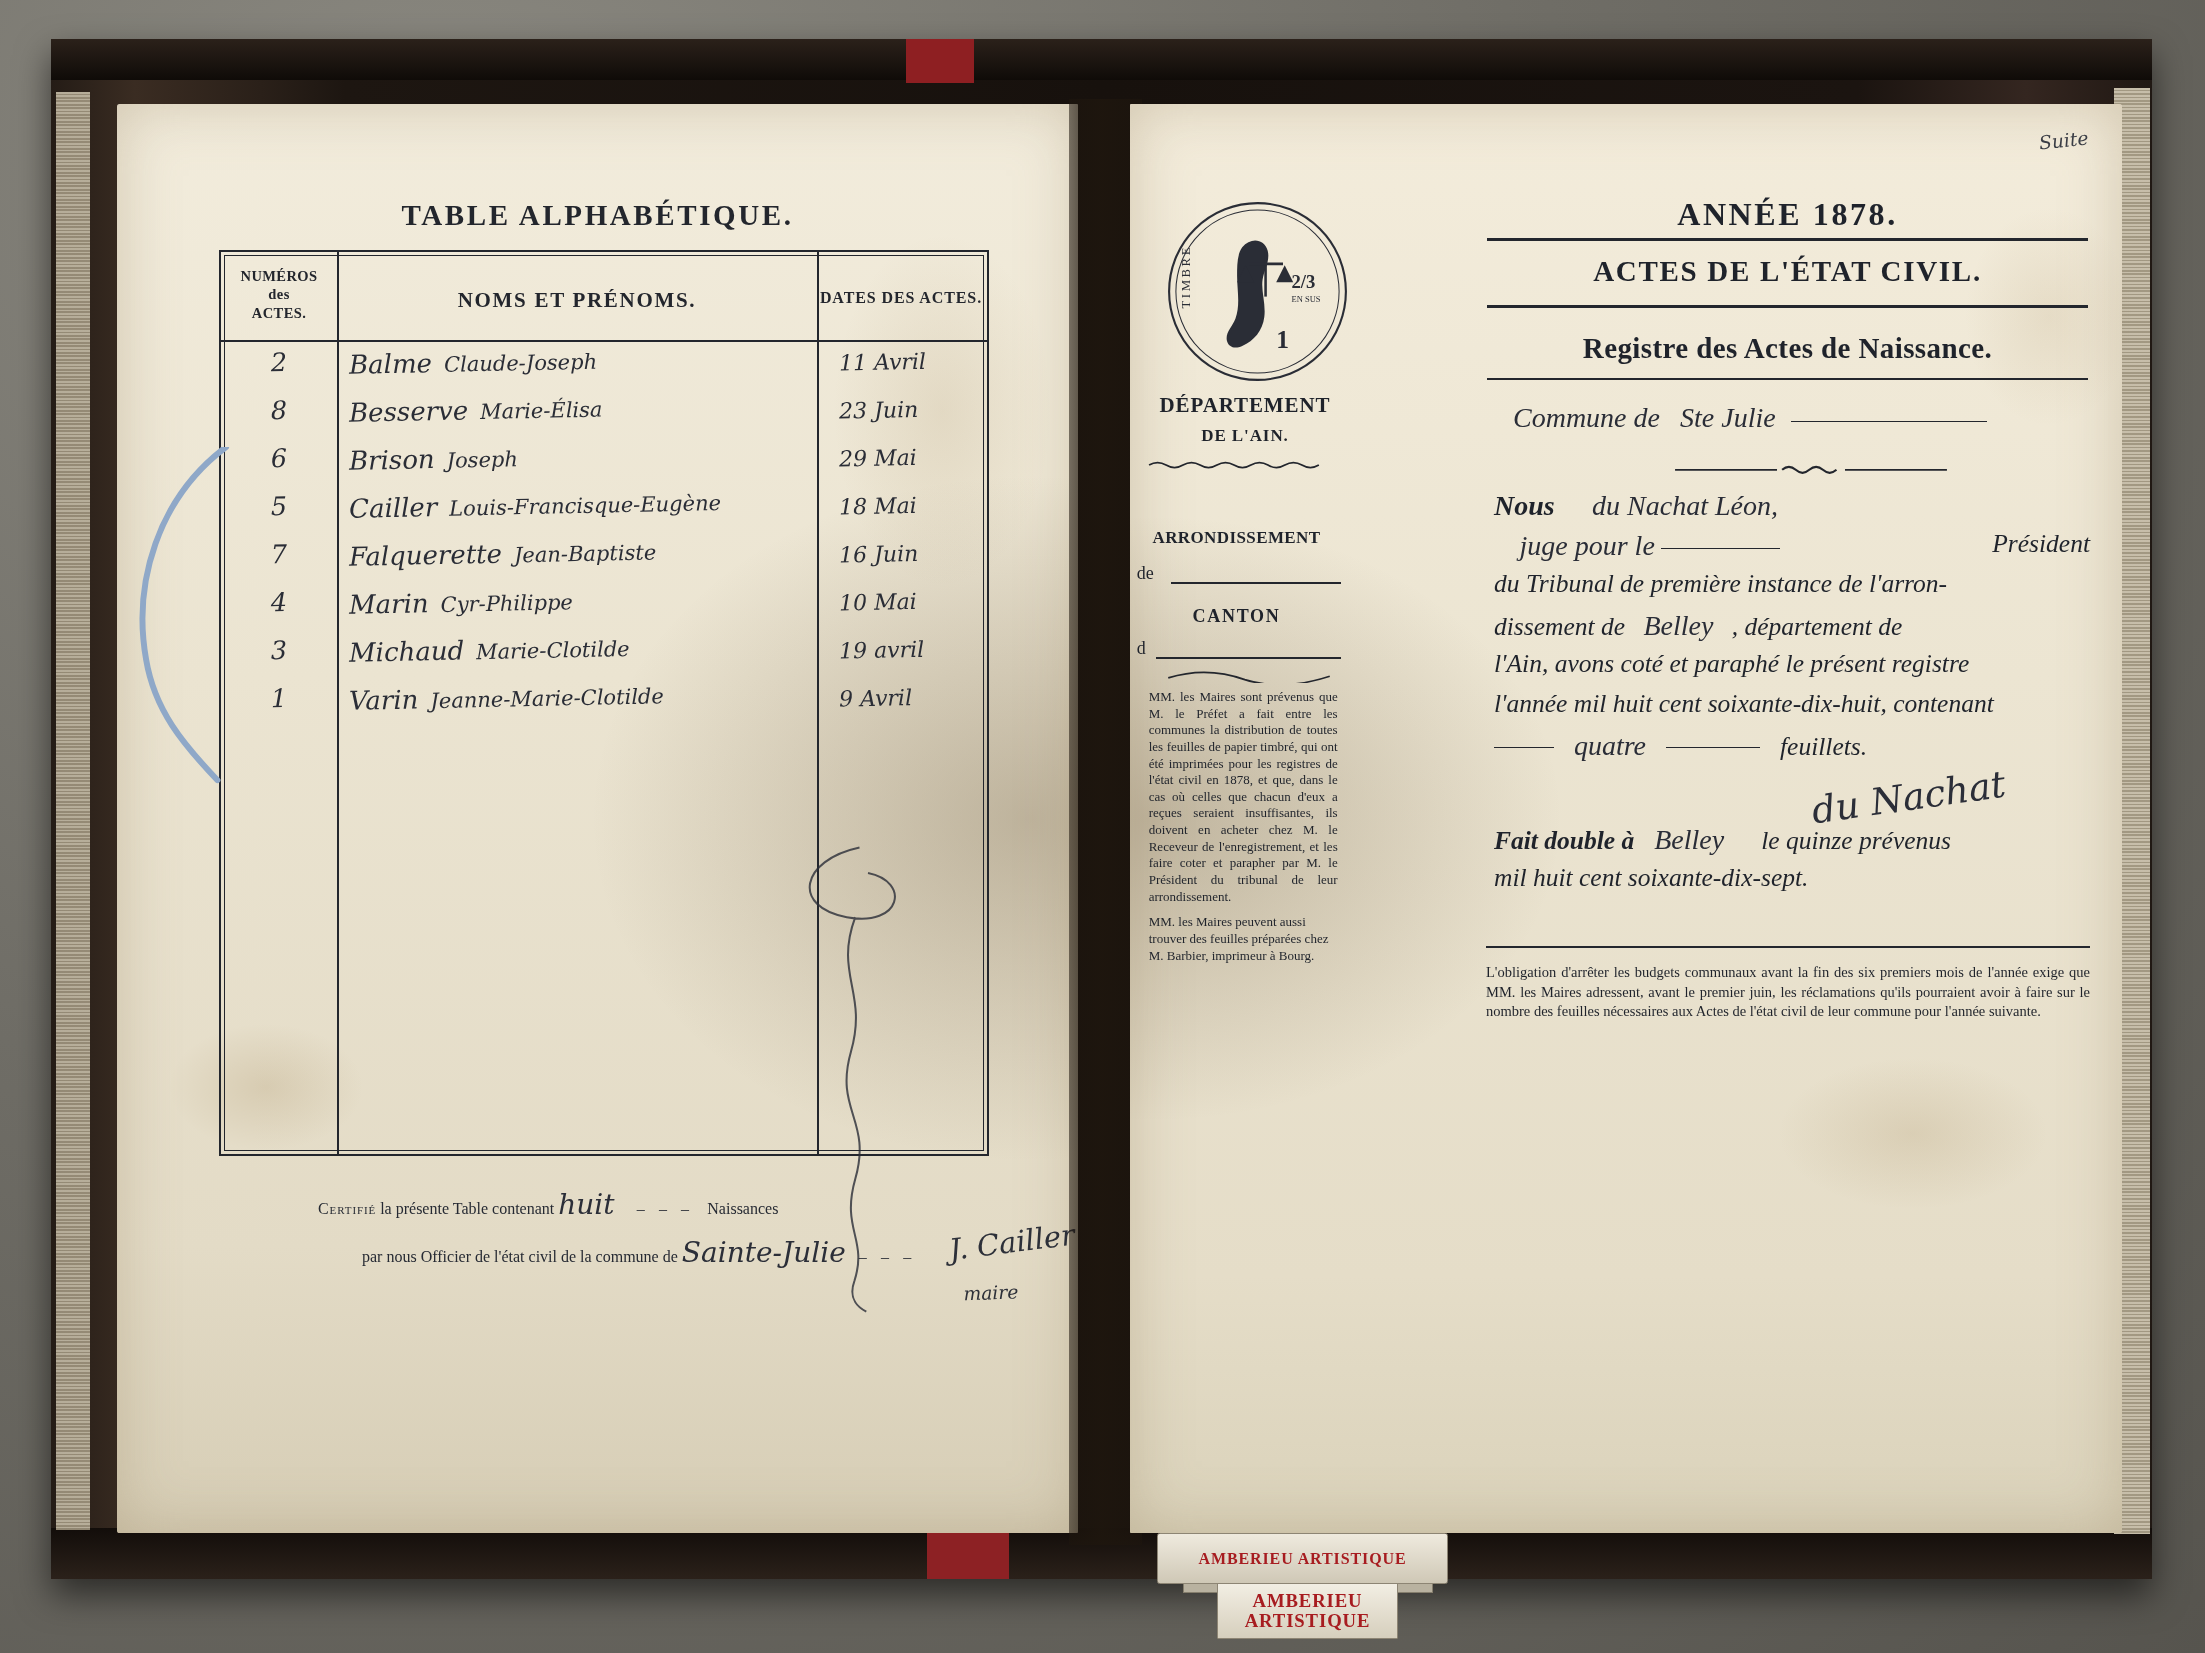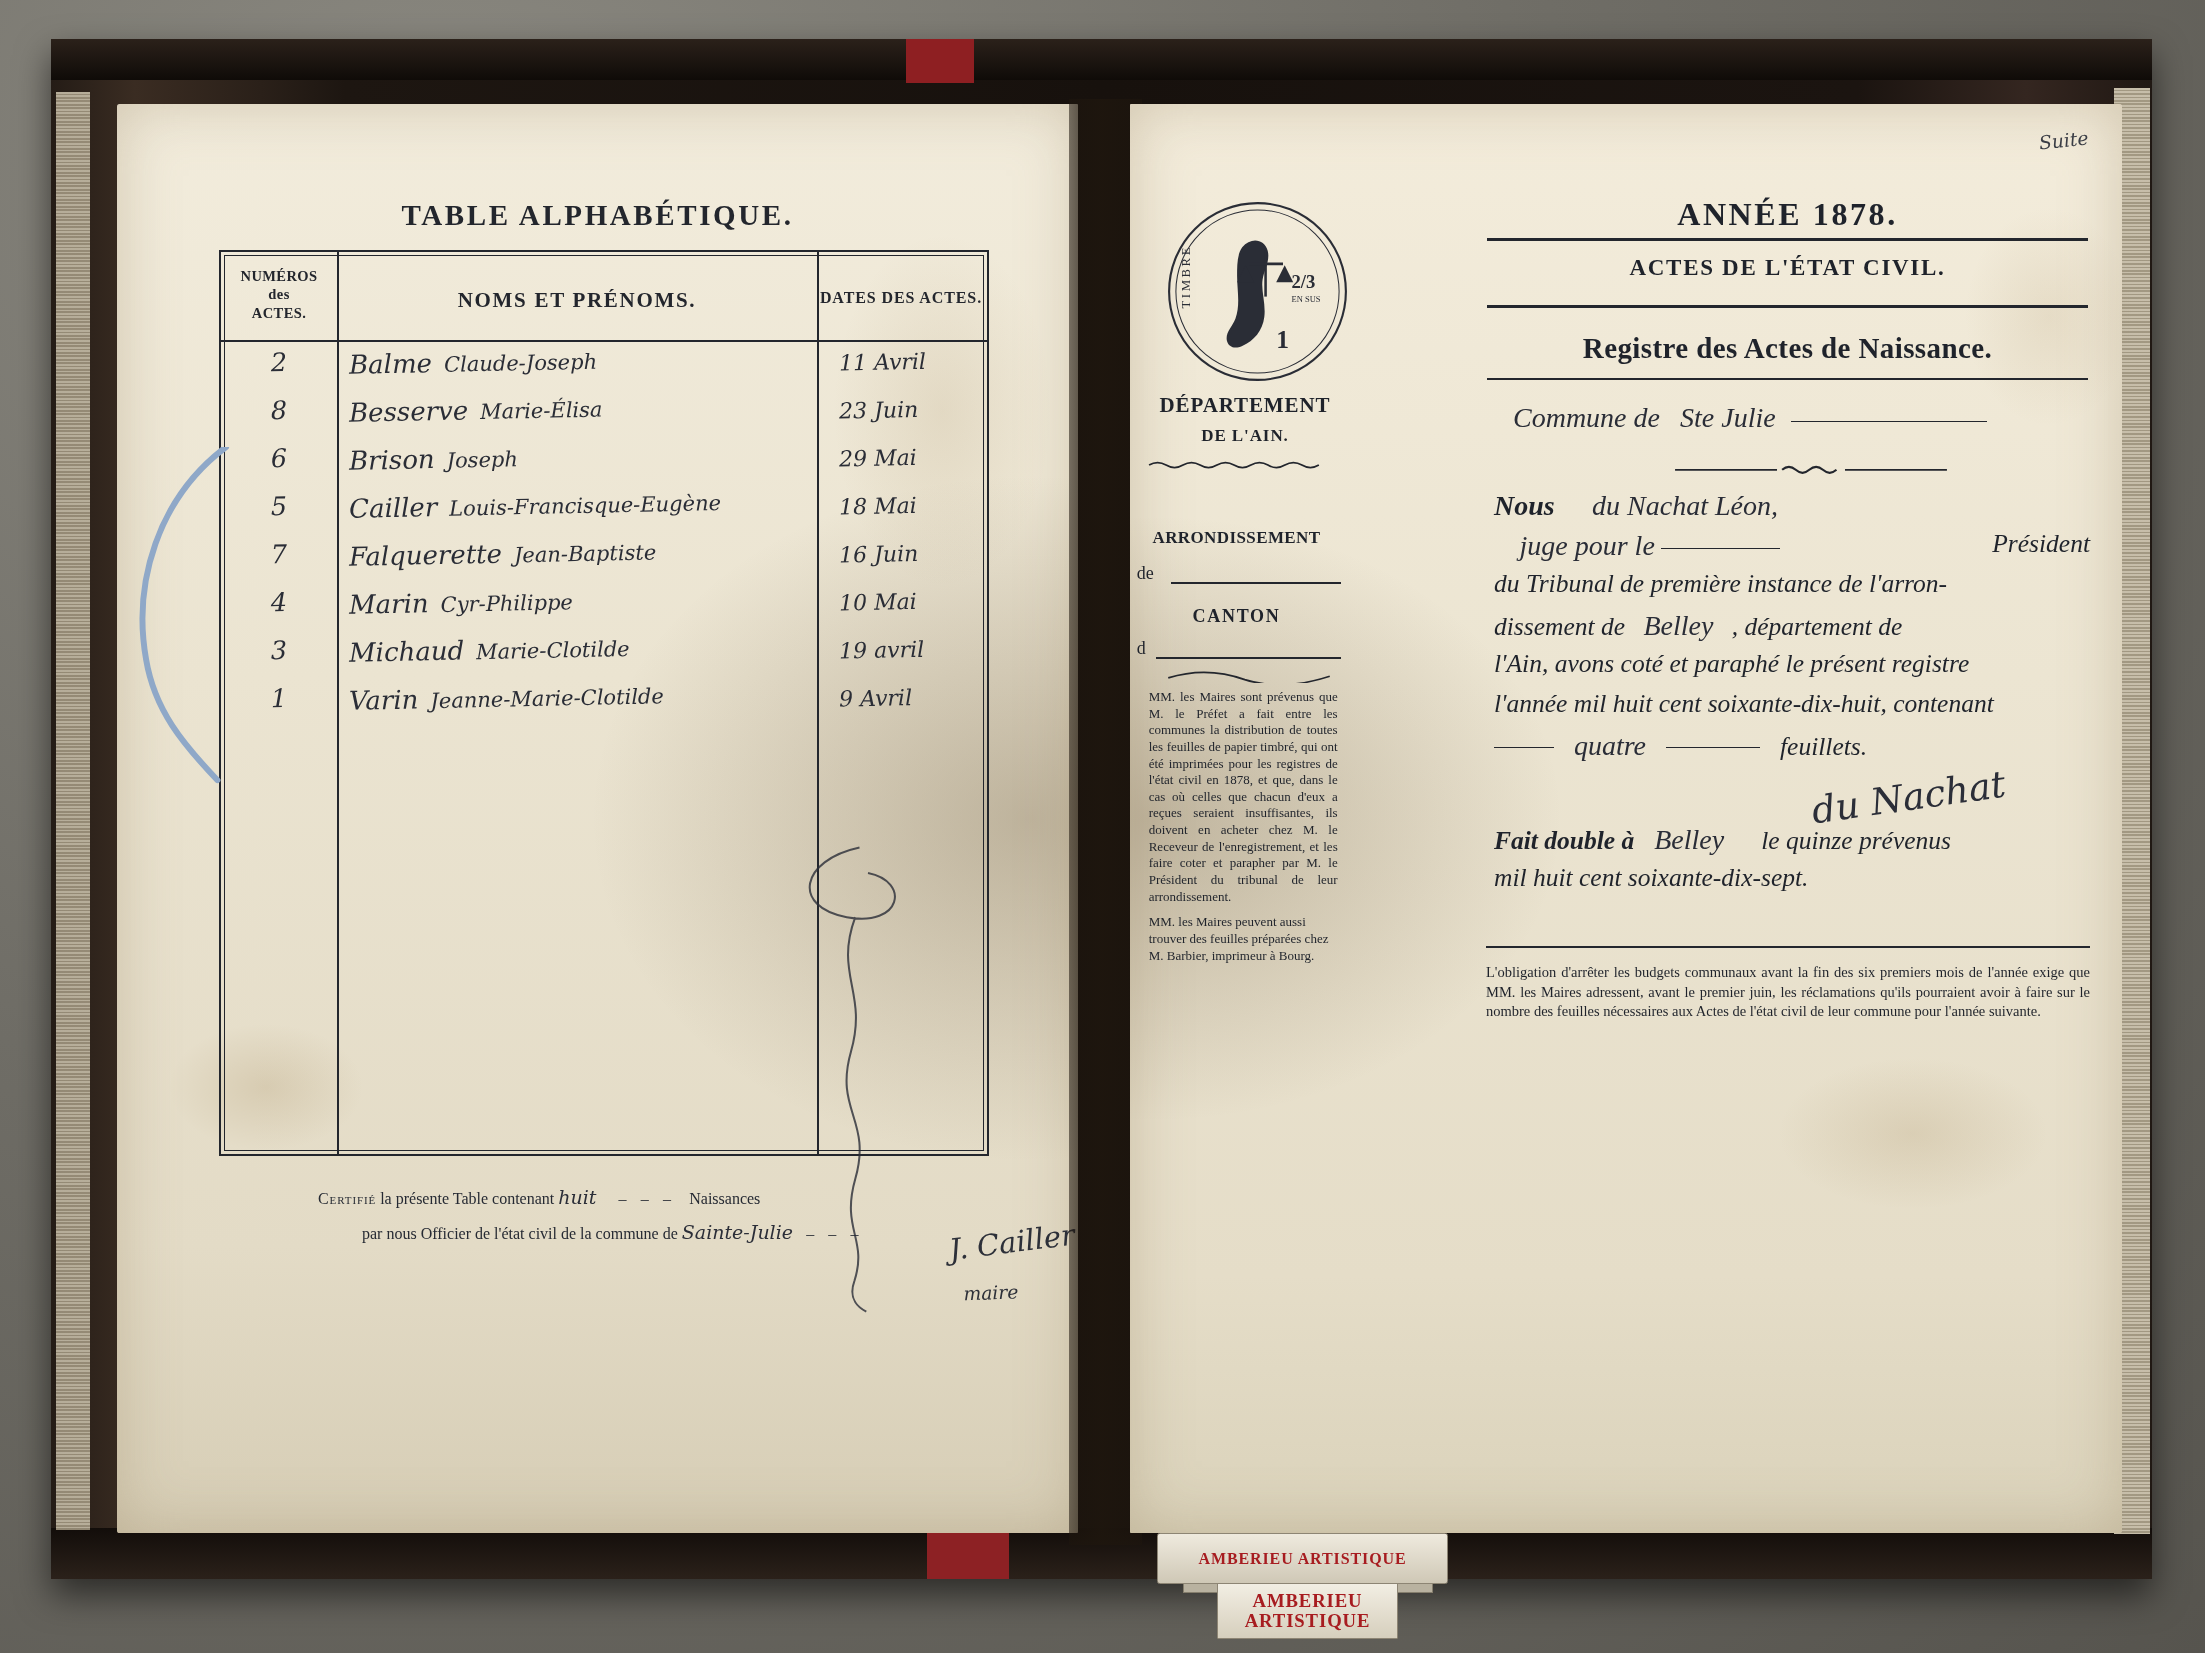--- a/index.html
+++ b/index.html
@@ -84,30 +84,30 @@
   .c-num{left:0;width:116px;text-align:center;top:6.8px;font-size:25.5px;}
   .c-name{left:128px;width:459px;top:5.1px;font-size:25px;}
   .c-name .sur{font-size:26px;}
   .c-name .giv{font-size:21px;margin-left:12px;}
   .c-date{left:606px;width:162px;top:8.5px;font-size:22px;text-align:left;padding-left:12px;}
 
   .flourish{position:absolute;left:545px;top:587px;width:187px;height:476px;opacity:.8;}
 
   .certif{position:absolute;left:201px;top:1079px;width:808px;font-size:16px;color:#262a33;line-height:1.55;}
   .certif .sc{font-variant:small-caps;letter-spacing:0.9px;}
-  .hw{font-family:"DejaVu Serif",serif;font-style:italic;font-size:19px;color:#2b2e38;}
+  .hw{font-family:"DejaVu Serif",serif;font-style:italic;font-size:28px;color:#2b2e38;}
   .sig-left{position:absolute;left:834px;top:1121px;font-family:"DejaVu Serif",serif;font-style:italic;
     font-size:29px;color:#2d3039;transform:rotate(-7deg);}
 
   
   .rp{position:absolute;inset:0;color:#1f232b;}
   .rp-year{position:absolute;left:357px;right:34px;top:92px;text-align:center;
     font-weight:bold;font-size:32px;letter-spacing:2.6px;}
   .rp-h2{position:absolute;left:357px;right:34px;top:151px;text-align:center;
-    font-weight:bold;font-size:23px;letter-spacing:1.7px;}
+    font-weight:bold;font-size:29px;letter-spacing:1.7px;}
   .rp-rule{position:absolute;height:2.6px;background:#23262d;}
   .rp-h3{position:absolute;left:357px;right:34px;top:228px;text-align:center;
     font-weight:bold;font-size:29px;letter-spacing:0.4px;}
   .rp-commune{position:absolute;left:383px;top:298px;font-size:26px;}
   .orn{position:absolute;left:545px;top:359px;width:272px;height:13.6px;}
 
   .body-col{position:absolute;left:364px;top:381px;width:596px;font-size:25.5px;line-height:1.50;}
   .body-col .line{position:relative;height:40px;white-space:nowrap;}
   .ital{font-style:italic;}
   .hwb{font-family:Liberation Serif, serif;font-style:italic;font-size:28px;color:#2a2d37;}

